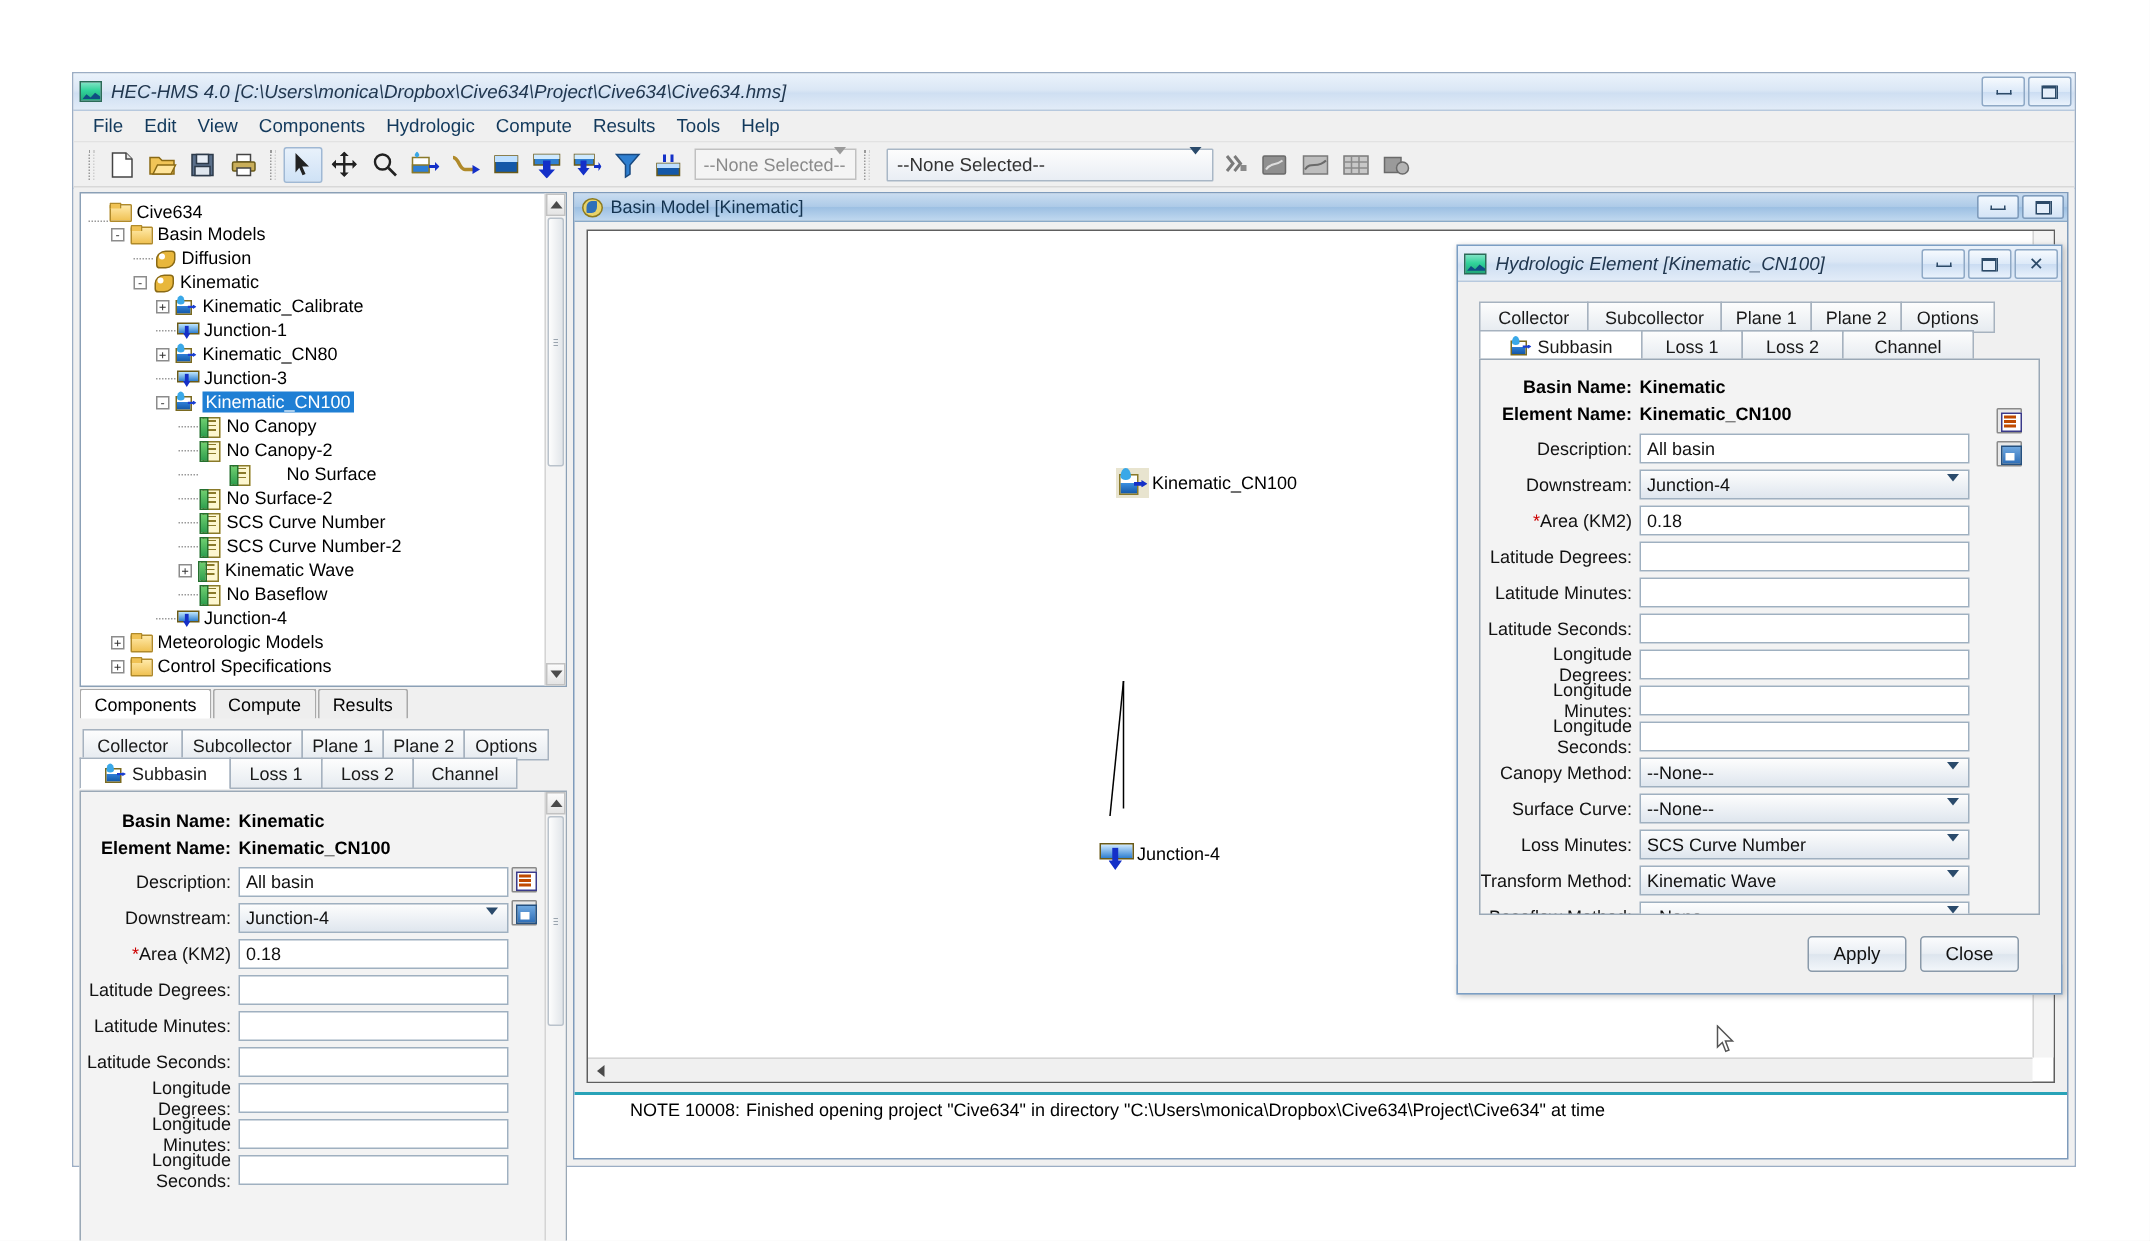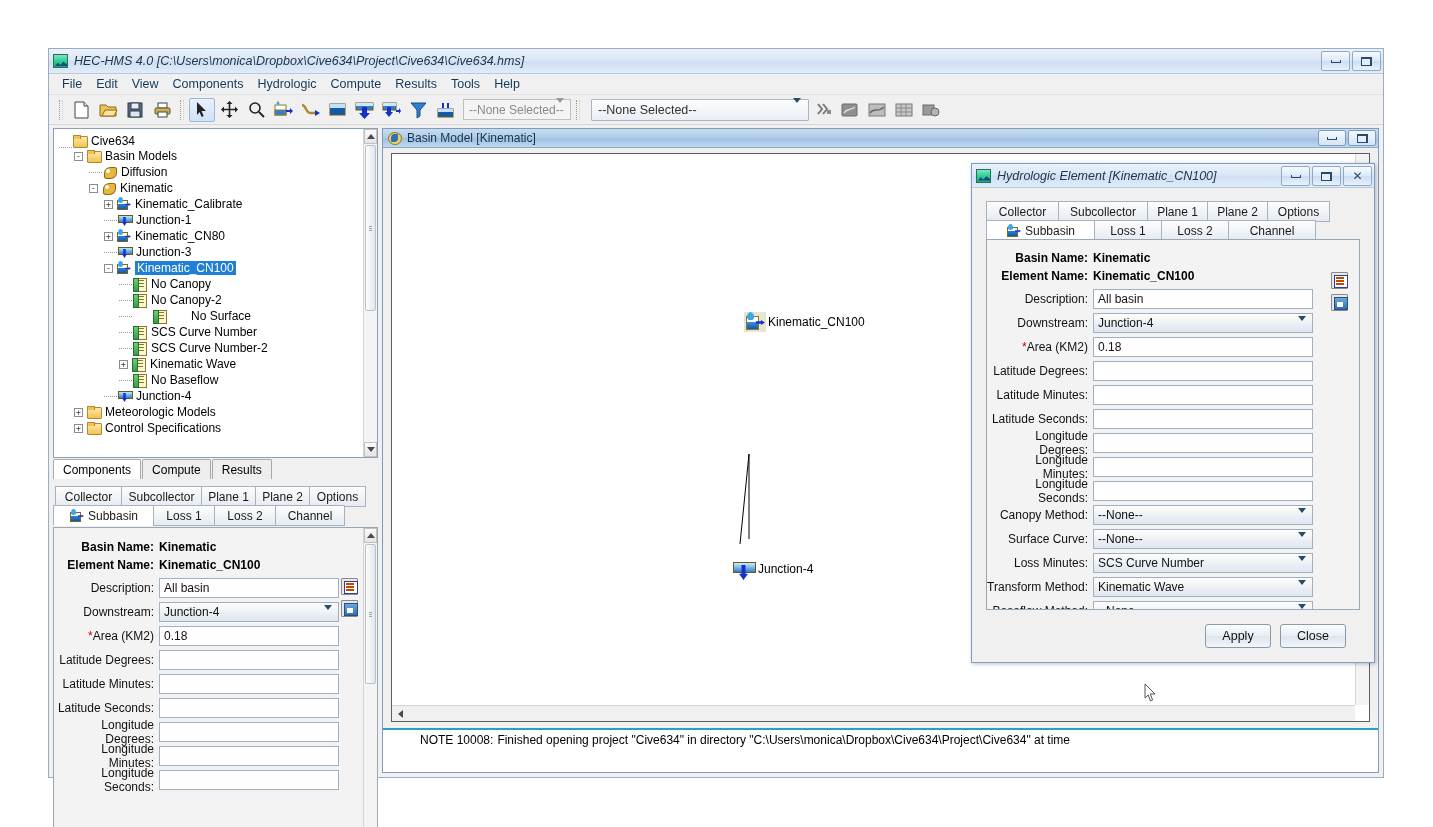--- a/index.html
+++ b/index.html
@@ -610,20 +610,27 @@
               <span class="ico ico-page">
                 <span class="pglines"></span>
               </span>
               <span class="lbl">No Surface</span>
             </div>
             <div class="tnode" style="padding-left: 63px;">
               <span class="dots"></span>
               <span class="ico ico-page">
                 <span class="pglines"></span>
               </span>
+              <span class="lbl">No Surface-2</span>
+            </div>
+            <div class="tnode" style="padding-left: 63px;">
+              <span class="dots"></span>
+              <span class="ico ico-page">
+                <span class="pglines"></span>
+              </span>
               <span class="lbl">SCS Curve Number</span>
             </div>
             <div class="tnode" style="padding-left: 63px;">
               <span class="dots"></span>
               <span class="ico ico-page">
                 <span class="pglines"></span>
               </span>
               <span class="lbl">SCS Curve Number-2</span>
             </div>
             <div class="tnode" style="padding-left: 63px;">

